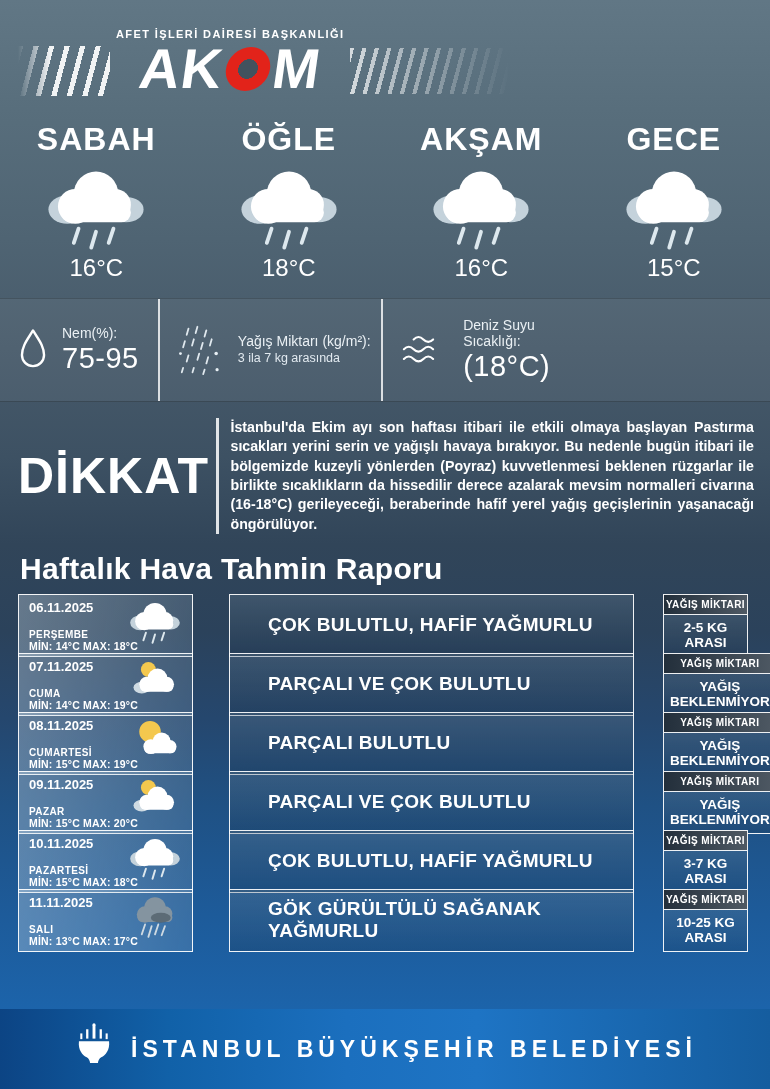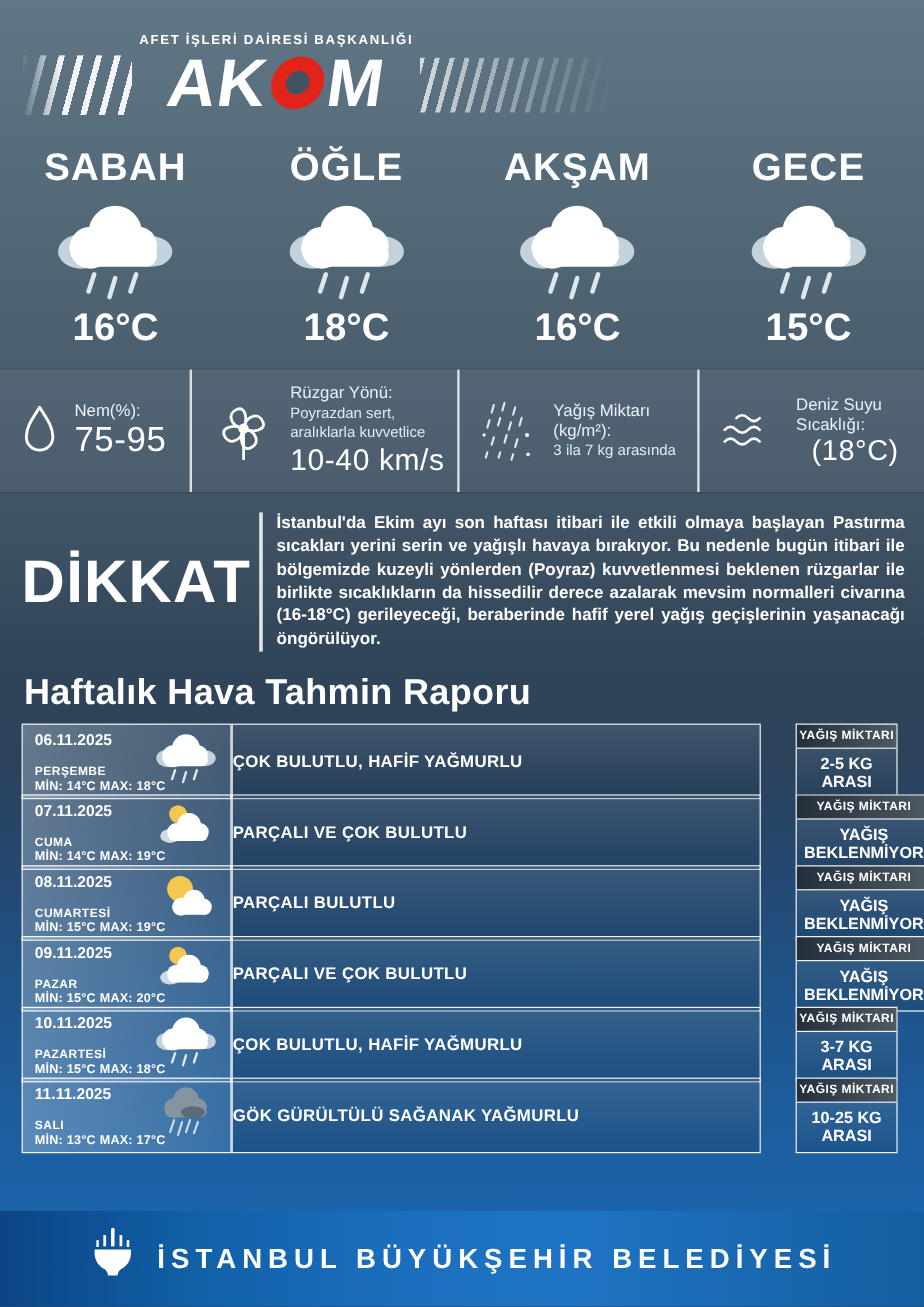--- a/index.html
+++ b/index.html
@@ -31,21 +31,21 @@
   .o-disc { width:44px; height:44px; border-radius:50%; margin:0 3px;
             background:radial-gradient(circle, #42525e 0 31%, #e2231a 32% 100%); }
   .hdr-right { margin-left:auto; text-align:right; padding-top:6px; }
   .date-line { font-size:26px; font-weight:700; letter-spacing:.5px; }
   .city { font-size:42px; font-weight:800; letter-spacing:2.5px; margin-top:8px; }
 
   
   .periods { display:grid; grid-template-columns:repeat(4,1fr); text-align:center; margin-top:24px; }
   .period-label { font-size:32px; font-weight:800; letter-spacing:1px; }
   .period-icon { width:126px; height:92px; margin:4px auto 0; }
-  .period-temp { font-size:32px; font-weight:700; }
+  .period-temp { font-size:24px; font-weight:400; }
 
   
   .stats { display:flex; align-items:stretch; height:104px; margin-top:16px;
            background:rgba(255,255,255,.05);
            border-top:1px solid rgba(0,0,0,.18); border-bottom:1px solid rgba(0,0,0,.22); }
   .stat { display:flex; align-items:center; gap:12px; padding:0 8px 0 16px; }
   .stat:nth-child(1){ flex:0 0 20.5%; }
   .stat:nth-child(2){ flex:0 0 29%; }
   .stat:nth-child(3){ flex:0 0 26%; }
   .stat:nth-child(4){ flex:0 0 24.5%; }
@@ -73,22 +73,22 @@
   .wrow { display:grid; grid-template-columns:175px 1fr 114px; height:56px; margin-bottom:3px; }
   .c-left { position:relative; border:1.6px solid rgba(255,255,255,.92);
             background:linear-gradient(100deg, rgba(210,225,235,.34), rgba(150,175,195,.22));
             padding:5px 6px 4px 10px; display:flex; flex-direction:column; justify-content:space-between; }
   .w-date { font-size:13px; font-weight:700; }
   .w-day  { font-size:10px; font-weight:700; letter-spacing:.4px;margin-top:14px; }
   .w-minmax { font-size:10.5px; font-weight:800; letter-spacing:.2px; white-space:nowrap; }
   .w-icon { position:absolute; right:4px; top:3px; width:66px; height:48px; }
   .c-mid { border:1.6px solid rgba(255,255,255,.92);
            background:linear-gradient(180deg, rgba(95,120,140,.35), rgba(25,45,65,.25));
-           display:flex; align-items:center; 
-           font-size:14px; font-weight:700; letter-spacing:.3px; }
+           display:flex; align-items:center; padding-left:38px;
+           font-size:19px; font-weight:700; letter-spacing:.3px;margin-left:36px; }
   .c-right { margin-left:5px; display:grid; grid-template-rows:20px 1fr; row-gap:0;padding-left:24px; }
   .amt-head { border:1.6px solid rgba(255,255,255,.92); border-bottom:none;
               background:linear-gradient(90deg, #232f3b, #5c6670 130%);
               display:flex; align-items:center; justify-content:center;
               font-size:10px; font-weight:700; letter-spacing:.4px; }
   .amt-val { border:1.6px solid rgba(255,255,255,.92);
              background:linear-gradient(180deg, rgba(95,120,140,.30), rgba(25,45,65,.22));
              display:flex; align-items:center; justify-content:center; text-align:center;
              font-size:13.5px; font-weight:700; line-height:1.15; padding:2px 6px; }
 
@@ -209,37 +209,20 @@
   </div>
 
   <div class="stats">
     <div class="stat">
       <div class="stat-icon i-drop"><svg viewBox="0 0 40 54" width="100%" height="100%">
     <path d="M20 4 C26 14, 33 22, 33 33 a13 13 0 0 1 -26 0 C7 22, 14 14, 20 4 Z" fill="none" stroke="#ffffff" stroke-width="2.8" stroke-linejoin="round"></path>
           </svg></div>
       <div>
         <div class="stat-label">Nem(%):</div>
         <div class="stat-value">75-95</div>
-      </div>
-    </div>
-    <div class="stat">
-      <div class="stat-icon i-pin"><svg viewBox="0 0 60 64" width="100%" height="100%">
-    <g fill="none" stroke="#ffffff" stroke-width="2.6" stroke-linecap="round" stroke-linejoin="round">
-      <path id="pw" d="M30 30 C 18 28, 14 16, 24 12 C 32 9, 34 22, 30 30 Z"></path>
-      <use href="#pw" transform="rotate(90 30 30)"></use>
-      <use href="#pw" transform="rotate(180 30 30)"></use>
-      <use href="#pw" transform="rotate(270 30 30)"></use>
-      <circle cx="30" cy="30" r="3.5"></circle>
-      <path d="M30 34 L30 58"></path>
-    </g>
-          </svg></div>
-      <div>
-        <div class="stat-label">Rüzgar Yönü:</div>
-        <div class="stat-sub">Poyrazdan sert, aralıklarla kuvvetlice</div>
-        <div class="stat-value">10-40 km/s</div>
       </div>
     </div>
     <div class="stat">
       <div class="stat-icon i-rain"><svg viewBox="0 0 56 60" width="100%" height="100%">
     <g stroke="#e8f0f5" stroke-width="2" stroke-linecap="round" fill="none" opacity=".95">
       <path d="M14 6 l-2 7"></path>
               <path d="M24 4 l-2 7"></path>
               <path d="M34 8 l-2 7"></path>
       <path d="M10 20 l-2 7"></path>
               <path d="M20 18 l-2 7"></path>

